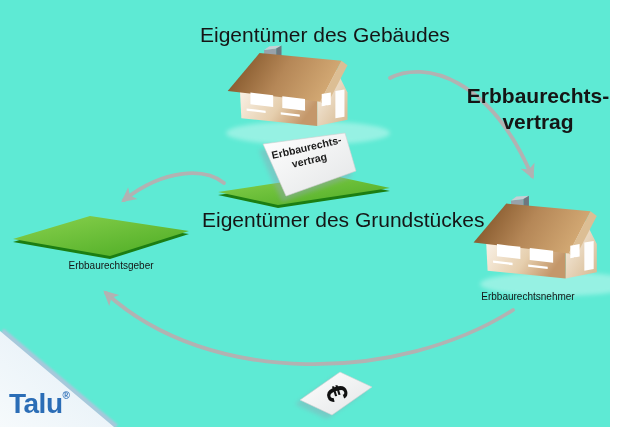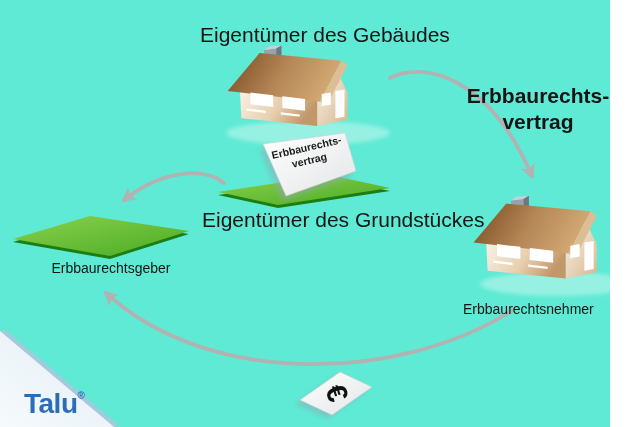--- a/index.html
+++ b/index.html
@@ -6,36 +6,36 @@
   #stage{
     position:relative;
     width:610px;height:427px;
     background:#5eead4;
     overflow:hidden;
     font-family:Liberation Sans, sans-serif;
   }
   #scene{position:absolute;left:0;top:0;}
   .lbl{position:absolute;color:#151515;white-space:nowrap;text-align:center;}
   .lbl-lg{font-size:21px;}
-  .lbl-sm{font-size:14px;}
+  .lbl-sm{font-size:10px;}
   .lbl-bold{font-weight:bold;font-size:21px;line-height:26px;}
   .paper-text{
     position:absolute;left:264px;top:141px;width:88px;
     transform:rotate(-13deg);transform-origin:50% 50%;
     font-size:10.5px;font-weight:600;line-height:1.25;
     text-align:center;color:#1a1a1a;
   }
   .euro{
     position:absolute;left:316px;top:372px;width:42px;height:42px;
     display:flex;align-items:center;justify-content:center;
     transform:rotate(72deg);
     font-size:29px;font-weight:700;color:#111;
   }
   .logo{
-    position:absolute;left:24px;top:388px;
+    position:absolute;left:9px;top:388px;
     font-size:28px;font-weight:bold;color:#2B6DB6;
     letter-spacing:-0.5px;
   }
   .logo .reg{font-size:10px;font-weight:bold;vertical-align:14px;letter-spacing:0;}
 </style>
 </head>
 <body>
 
 <div id="stage">
 
@@ -143,21 +143,21 @@
 
   <div class="lbl lbl-bold" style="left:462px;top:83px;width:152px;">
     <div>Erbbaurechts-</div>
     <div>vertrag</div>
   </div>
 
   <div class="lbl lbl-lg" style="left:202px;top:208px;width:240px;text-align:center;">Eigentümer des Grundstückes</div>
 
   <div class="lbl lbl-sm" style="left:47px;top:260px;width:128px;">Erbbaurechtsgeber</div>
 
-  <div class="lbl lbl-sm" style="left:463px;top:301px;width:130px;">Erbbaurechtsnehmer</div>
+  <div class="lbl lbl-sm" style="left:463px;top:291px;width:130px;">Erbbaurechtsnehmer</div>
 
 
   <div class="paper-text">
     <div>Erbbaurechts-</div>
     <div>vertrag</div>
   </div>
 
   <div class="euro">€</div>
 
   <div class="logo">

